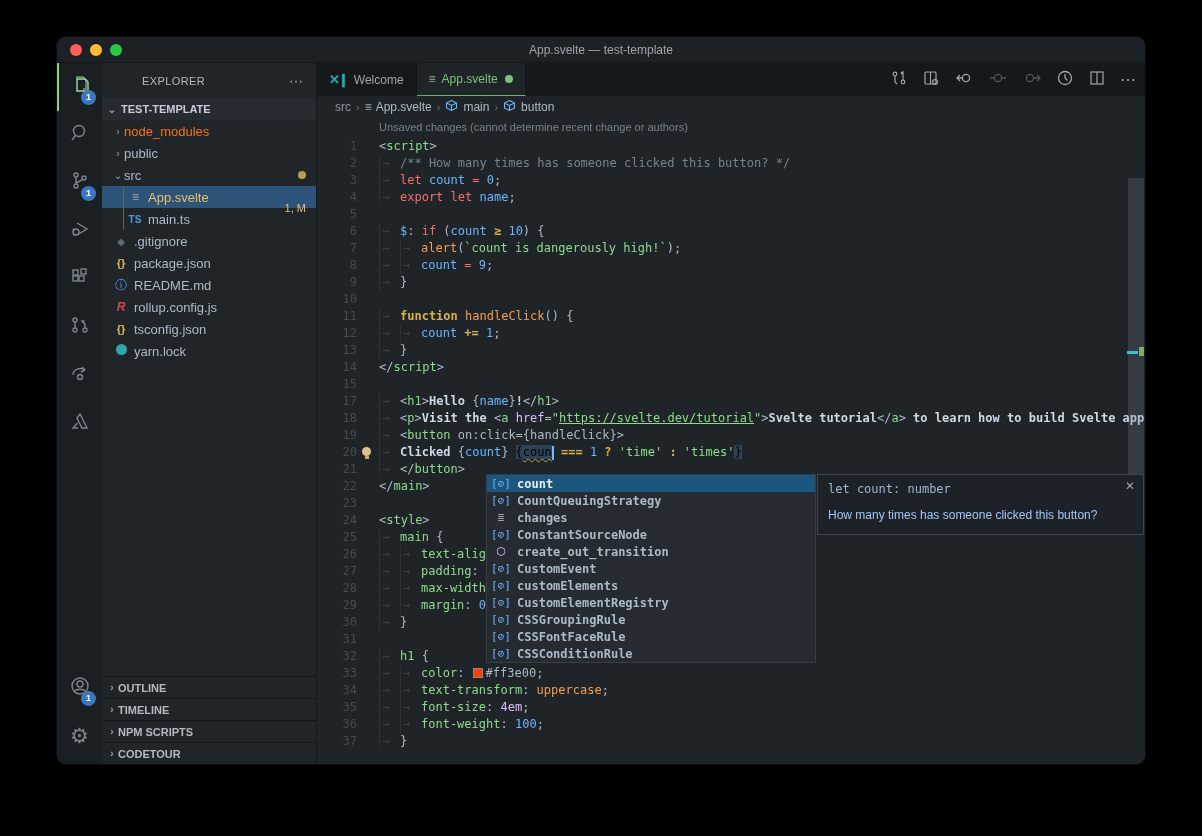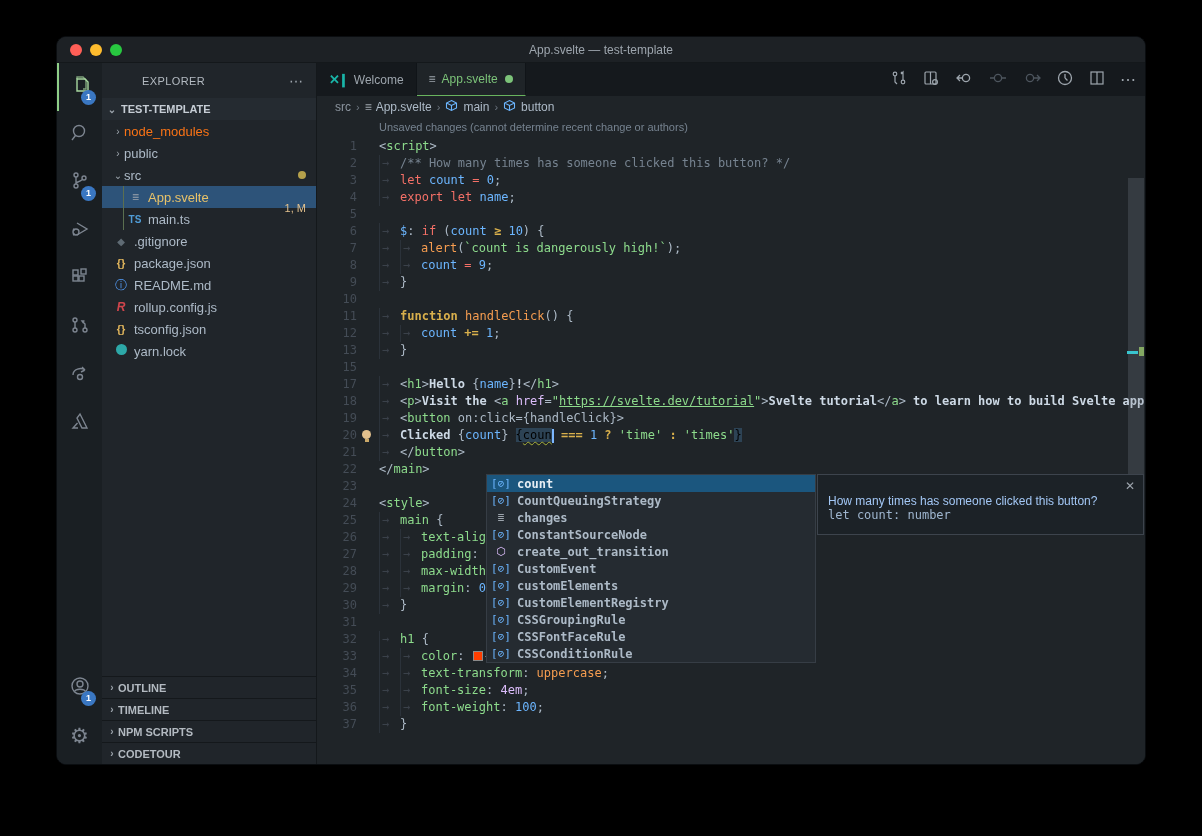--- a/index.html
+++ b/index.html
@@ -349,20 +349,21 @@
           <div class="cl"><span class="ln">4</span><span class="ltx"><span class="tok-tab">→</span><span class="tok-k">export let </span><span class="tok-v">name</span><span class="tok-w">;</span></span></div>
           <div class="cl"><span class="ln">5</span><span class="ltx"></span></div>
           <div class="cl"><span class="ln">6</span><span class="ltx"><span class="tok-tab">→</span><span class="tok-v">$</span><span class="tok-w">: </span><span class="tok-k">if</span><span class="tok-w"> (</span><span class="tok-v">count</span><span class="tok-gold"> ≥ </span><span class="tok-v">10</span><span class="tok-w">) {</span></span></div>
           <div class="cl"><span class="ln">7</span><span class="ltx"><span class="tok-tab">→</span><span class="tok-tab">→</span><span class="tok-fn">alert</span><span class="tok-w">(</span><span class="tok-str">`count is dangerously high!`</span><span class="tok-w">);</span></span></div>
           <div class="cl"><span class="ln">8</span><span class="ltx"><span class="tok-tab">→</span><span class="tok-tab">→</span><span class="tok-v">count</span><span class="tok-w"> </span><span class="tok-k">=</span><span class="tok-w"> </span><span class="tok-v">9</span><span class="tok-w">;</span></span></div>
           <div class="cl"><span class="ln">9</span><span class="ltx"><span class="tok-tab">→</span><span class="tok-w">}</span></span></div>
           <div class="cl"><span class="ln">10</span><span class="ltx"></span></div>
           <div class="cl"><span class="ln">11</span><span class="ltx"><span class="tok-tab">→</span><span class="tok-gold">function </span><span class="tok-fn">handleClick</span><span class="tok-w">() {</span></span></div>
           <div class="cl"><span class="ln">12</span><span class="ltx"><span class="tok-tab">→</span><span class="tok-tab">→</span><span class="tok-v">count</span><span class="tok-gold"> += </span><span class="tok-v">1</span><span class="tok-w">;</span></span></div>
           <div class="cl"><span class="ln">13</span><span class="ltx"><span class="tok-tab">→</span><span class="tok-w">}</span></span></div>
+          <div class="cl"><span class="ln">14</span><span class="ltx"><span class="tok-w">&lt;/</span><span class="tok-tag">script</span><span class="tok-w">&gt;</span></span></div>
           <div class="cl"><span class="ln">15</span><span class="ltx"></span></div>
           <div class="cl"><span class="ln">17</span><span class="ltx"><span class="tok-tab">→</span><span class="tok-w">&lt;</span><span class="tok-tag">h1</span><span class="tok-w">&gt;</span><span class="tok-b">Hello </span><span class="tok-w">{</span><span class="tok-v">name</span><span class="tok-w">}</span><span class="tok-b">!</span><span class="tok-w">&lt;/</span><span class="tok-tag">h1</span><span class="tok-w">&gt;</span></span></div>
           <div class="cl"><span class="ln">18</span><span class="ltx"><span class="tok-tab">→</span><span class="tok-w">&lt;</span><span class="tok-tag">p</span><span class="tok-w">&gt;</span><span class="tok-b">Visit the </span><span class="tok-w">&lt;</span><span class="tok-tag">a</span><span class="tok-w"> </span><span class="tok-pur">href</span><span class="tok-w">=</span><span class="tok-str">"</span><span class="tok-link">https://svelte.dev/tutorial</span><span class="tok-str">"</span><span class="tok-w">&gt;</span><span class="tok-b">Svelte tutorial</span><span class="tok-w">&lt;/</span><span class="tok-tag">a</span><span class="tok-w">&gt;</span><span class="tok-b"> to learn how to build Svelte apps.</span></span></div>
           <div class="cl"><span class="ln">19</span><span class="ltx"><span class="tok-tab">→</span><span class="tok-w">&lt;</span><span class="tok-tag">button</span><span class="tok-w"> on:click={handleClick}&gt;</span></span></div>
           <div class="cl"><span class="ln">20</span><span class="bulb"></span><span class="ltx"><span class="tok-tab">→</span><span class="tok-b">Clicked </span><span class="tok-w">{</span><span class="tok-v">count</span><span class="tok-w">} </span><span class="tok-hl">{</span><span class="tok-sq">coun</span><span class="cursor"></span><span class="tok-gold"> === </span><span class="tok-v">1</span><span class="tok-gold"> ? </span><span class="tok-str">'time'</span><span class="tok-gold"> : </span><span class="tok-str">'times'</span><span class="tok-hl">}</span></span></div>
           <div class="cl"><span class="ln">21</span><span class="ltx"><span class="tok-tab">→</span><span class="tok-w">&lt;/</span><span class="tok-tag">button</span><span class="tok-w">&gt;</span></span></div>
           <div class="cl"><span class="ln">22</span><span class="ltx"><span class="tok-w">&lt;/</span><span class="tok-tag">main</span><span class="tok-w">&gt;</span></span></div>
           <div class="cl"><span class="ln">23</span><span class="ltx"></span></div>
           <div class="cl"><span class="ln">24</span><span class="ltx"><span class="tok-w">&lt;</span><span class="tok-tag">style</span><span class="tok-w">&gt;</span></span></div>
           <div class="cl"><span class="ln">25</span><span class="ltx"><span class="tok-tab">→</span><span class="tok-tag">main</span><span class="tok-w"> {</span></span></div>
@@ -425,18 +426,18 @@
           <span class="sg-ic var">[⊘]</span>
           <span class="sg-lbl">CSSFontFaceRule</span>
         </div>
         <div class="sg-row">
           <span class="sg-ic var">[⊘]</span>
           <span class="sg-lbl">CSSConditionRule</span>
         </div>
       </div>
 
     <div id="docs">
+      <div id="docs-sig">let count: number</div>
       <div id="docs-body">How many times has someone clicked this button?</div>
-      <div id="docs-sig">let count: number</div>
       <span id="docs-close">✕</span>
     </div>
   </div>
 </div>
 
 </body></html>

